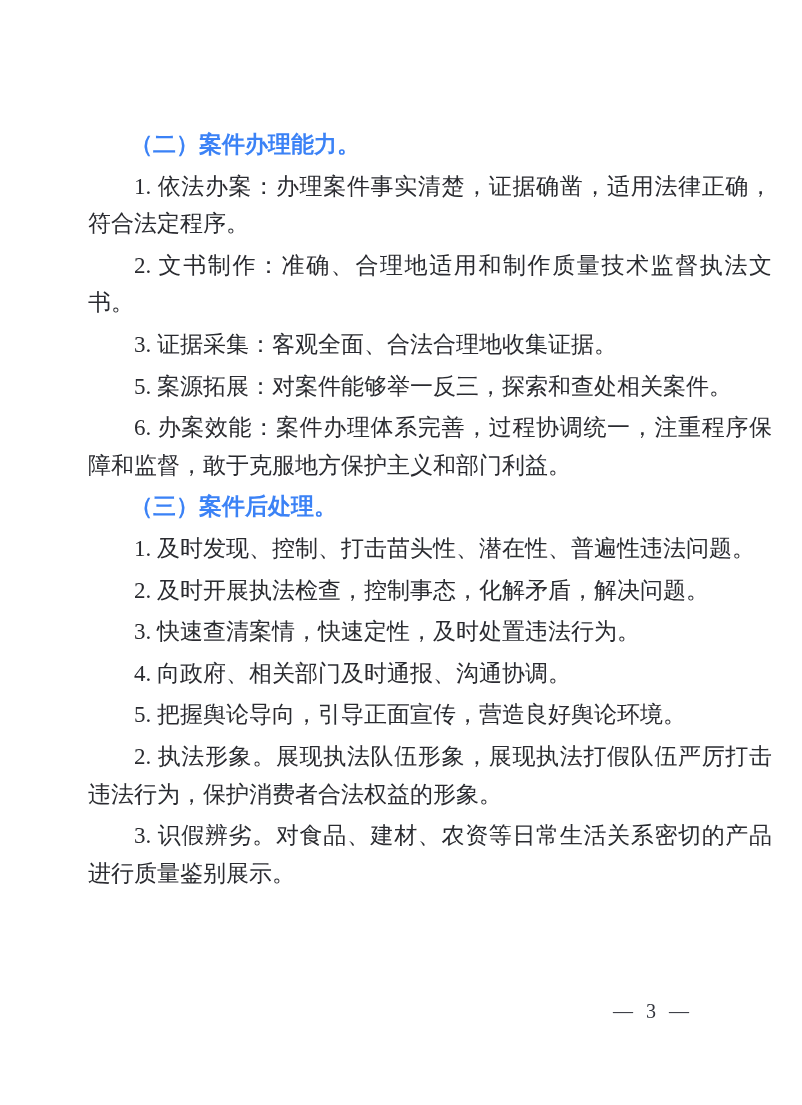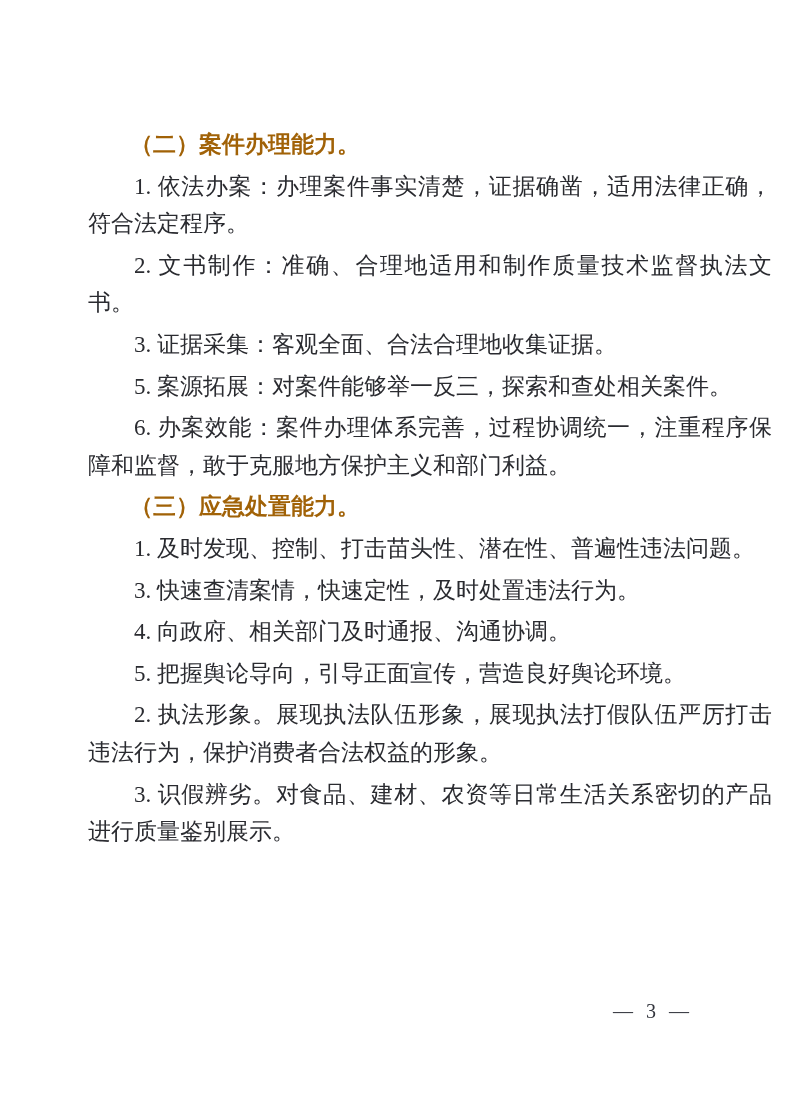--- a/index.html
+++ b/index.html
@@ -29,21 +29,21 @@
     line-break: strict;
     letter-spacing: 0;
   }
   .body-text h2 {
     margin: 0;
     padding: 0;
     font-size: 23px;
     line-height: 37.6px;
     font-weight: bold;
     text-indent: 46px;
-    color: #a16207;
+    color: #3b82f6;
   }
   .body-text p {
     margin: 4px;
     padding: 0;
     text-indent: 46px;
     font-weight: normal;
   }
   .footer {
     position: absolute;
     top: 1000px;
@@ -64,22 +64,23 @@
 <body>
 
 <div class="page">
   <main class="body-text" id="sections">
       <h2>（二）案件办理能力。</h2>
       <p>1. 依法办案：办理案件事实清楚，证据确凿，适用法律正确，符合法定程序。</p>
       <p>2. 文书制作：准确、合理地适用和制作质量技术监督执法文书。</p>
       <p>3. 证据采集：客观全面、合法合理地收集证据。</p>
       <p>5. 案源拓展：对案件能够举一反三，探索和查处相关案件。</p>
       <p>6. 办案效能：案件办理体系完善，过程协调统一，注重程序保障和监督，敢于克服地方保护主义和部门利益。</p>
-      <h2>（三）应急处置能力。</h2>
+      <h2>（三）案件后处理。</h2>
       <p>1. 及时发现、控制、打击苗头性、潜在性、普遍性违法问题。</p>
+      <p>2. 及时开展执法检查，控制事态，化解矛盾，解决问题。</p>
       <p>3. 快速查清案情，快速定性，及时处置违法行为。</p>
       <p>4. 向政府、相关部门及时通报、沟通协调。</p>
       <p>5. 把握舆论导向，引导正面宣传，营造良好舆论环境。</p>
       <p>2. 执法形象。展现执法队伍形象，展现执法打假队伍严厉打击违法行为，保护消费者合法权益的形象。</p>
       <p>3. 识假辨劣。对食品、建材、农资等日常生活关系密切的产品进行质量鉴别展示。</p>
     </main>
   <div class="footer">
     <span class="pagenum">— 3 —</span>
   </div>
 </div>

